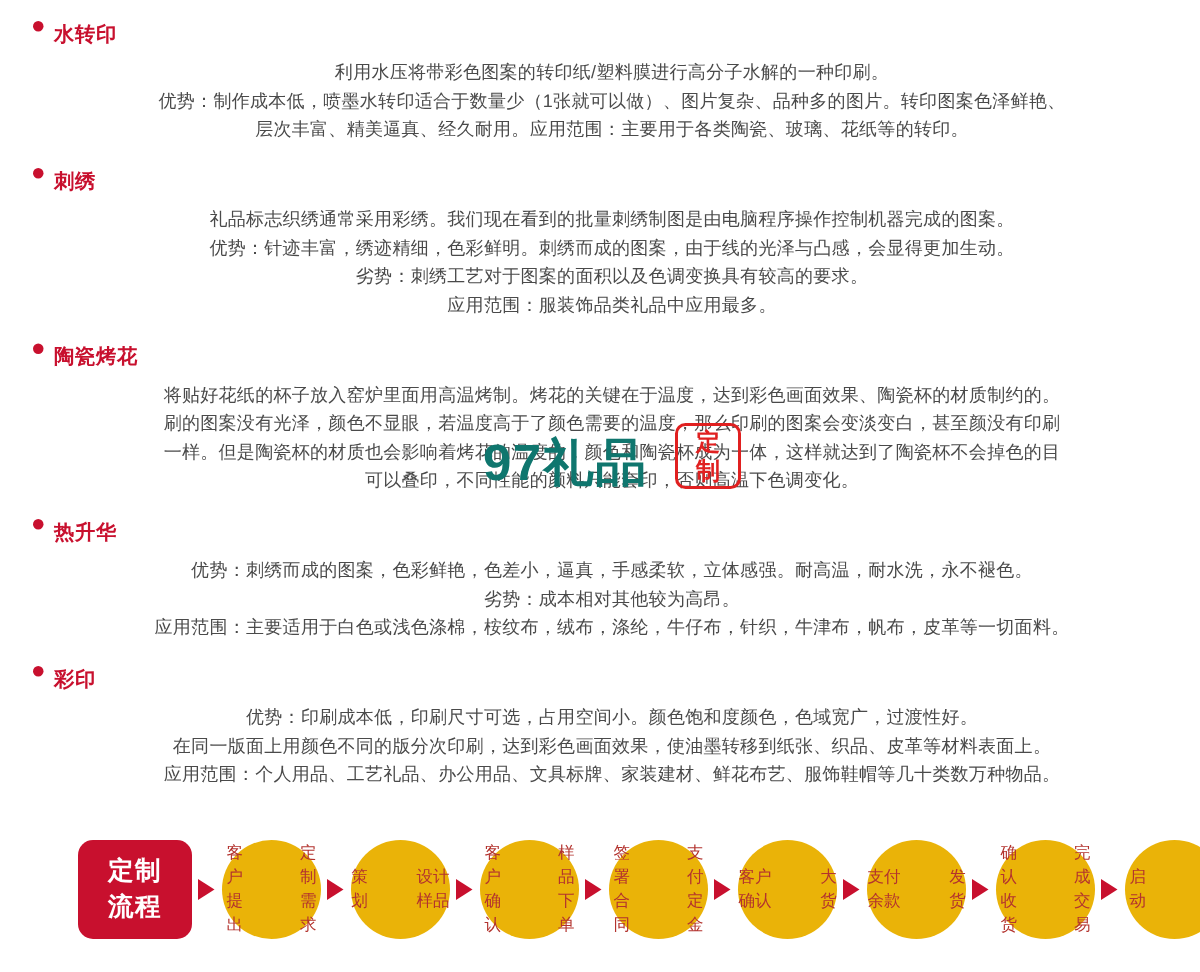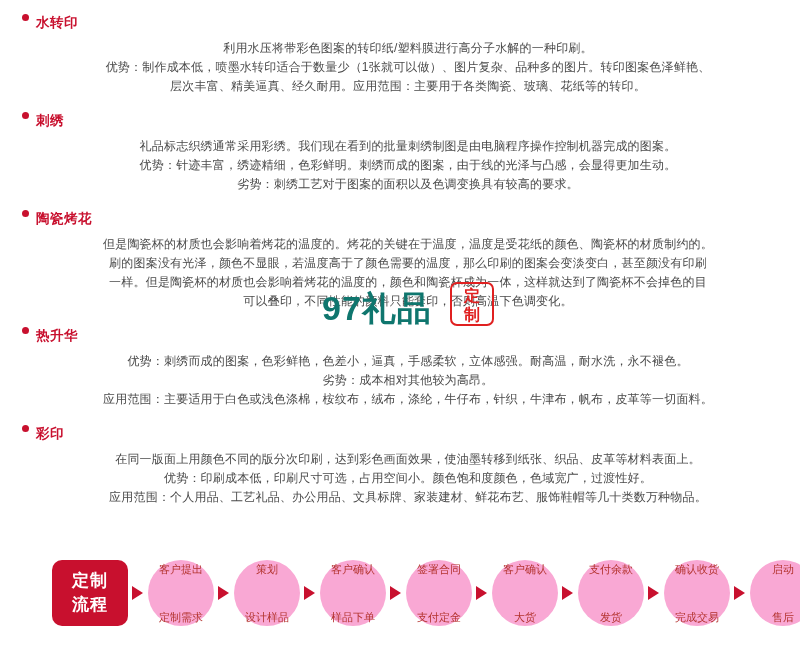--- a/index.html
+++ b/index.html
@@ -124,27 +124,27 @@
     width: 0; height: 0;
     border-left: 11px solid #c8102e;
     border-top: 7px solid transparent;
     border-bottom: 7px solid transparent;
   }
   .node {
     flex: 0 0 auto;
     width: 66px;
     height: 66px;
     border-radius: 50%;
-    background: #f9a8d4;
+    background: #eab308;
     color: #b3332e;
     font-size: 11px;
     line-height: 16px;
     text-align: center;
     display: flex;
-    flex-direction: column;
+    flex-direction: row;
     align-items: center;
     justify-content: center;
     letter-spacing: 0px;
     gap: 32px;
   }
   .node span { display: block; }
 </style>
 </head>
 <body>
 
@@ -164,30 +164,31 @@
 
   <div class="section">
     <div class="sec-head">
       <span class="bullet"></span>
       <span class="sec-title">刺绣</span>
     </div>
     <div class="sec-body">
       <p class="line">礼品标志织绣通常采用彩绣。我们现在看到的批量刺绣制图是由电脑程序操作控制机器完成的图案。</p>
       <p class="line">优势：针迹丰富，绣迹精细，色彩鲜明。刺绣而成的图案，由于线的光泽与凸感，会显得更加生动。</p>
       <p class="line">劣势：刺绣工艺对于图案的面积以及色调变换具有较高的要求。</p>
+      <p class="line">应用范围：服装饰品类礼品中应用最多。</p>
     </div>
   </div>
 
   <div class="section">
     <div class="sec-head">
       <span class="bullet"></span>
       <span class="sec-title">陶瓷烤花</span>
     </div>
     <div class="sec-body">
-      <p class="line">但是陶瓷杯的材质也会影响着烤花的温度的。烤花的关键在于温度，温度是受花纸的颜色、陶瓷杯的材质制约的。</p>
+      <p class="line">将贴好花纸的杯子放入窑炉里面用高温烤制。烤花的关键在于温度，达到彩色画面效果、陶瓷杯的材质制约的。</p>
       <p class="line">刷的图案没有光泽，颜色不显眼，若温度高于了颜色需要的温度，那么印刷的图案会变淡变白，甚至颜没有印刷</p>
       <p class="line">一样。但是陶瓷杯的材质也会影响着烤花的温度的，颜色和陶瓷杯成为一体，这样就达到了陶瓷杯不会掉色的目</p>
       <p class="line">可以叠印，不同性能的颜料只能套印，否则高温下色调变化。</p>
     </div>
   </div>
 
   <div class="section">
     <div class="sec-head">
       <span class="bullet"></span>
       <span class="sec-title">热升华</span>
@@ -198,22 +199,22 @@
       <p class="line">应用范围：主要适用于白色或浅色涤棉，桉纹布，绒布，涤纶，牛仔布，针织，牛津布，帆布，皮革等一切面料。</p>
     </div>
   </div>
 
   <div class="section">
     <div class="sec-head">
       <span class="bullet"></span>
       <span class="sec-title">彩印</span>
     </div>
     <div class="sec-body">
+      <p class="line">优势：印刷成本低，印刷尺寸可选，占用空间小。颜色饱和度颜色，色域宽广，过渡性好。</p>
       <p class="line">在同一版面上用颜色不同的版分次印刷，达到彩色画面效果，使油墨转移到纸张、织品、皮革等材料表面上。</p>
-      <p class="line">优势：印刷成本低，印刷尺寸可选，占用空间小。颜色饱和度颜色，色域宽广，过渡性好。</p>
       <p class="line">应用范围：个人用品、工艺礼品、办公用品、文具标牌、家装建材、鲜花布艺、服饰鞋帽等几十类数万种物品。</p>
     </div>
   </div>
 
   <div class="watermark">
     <div class="wm-text">97礼品</div>
     <div class="wm-badge">
       <div>定</div>
       <div>制</div>
     </div>

